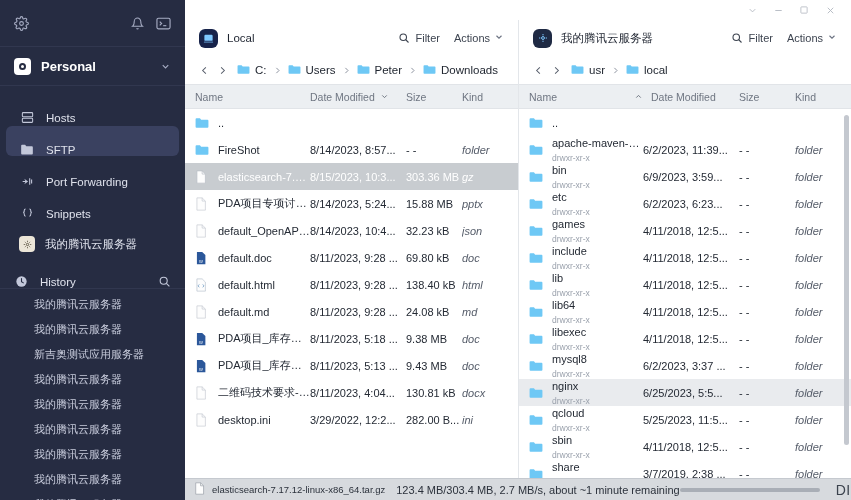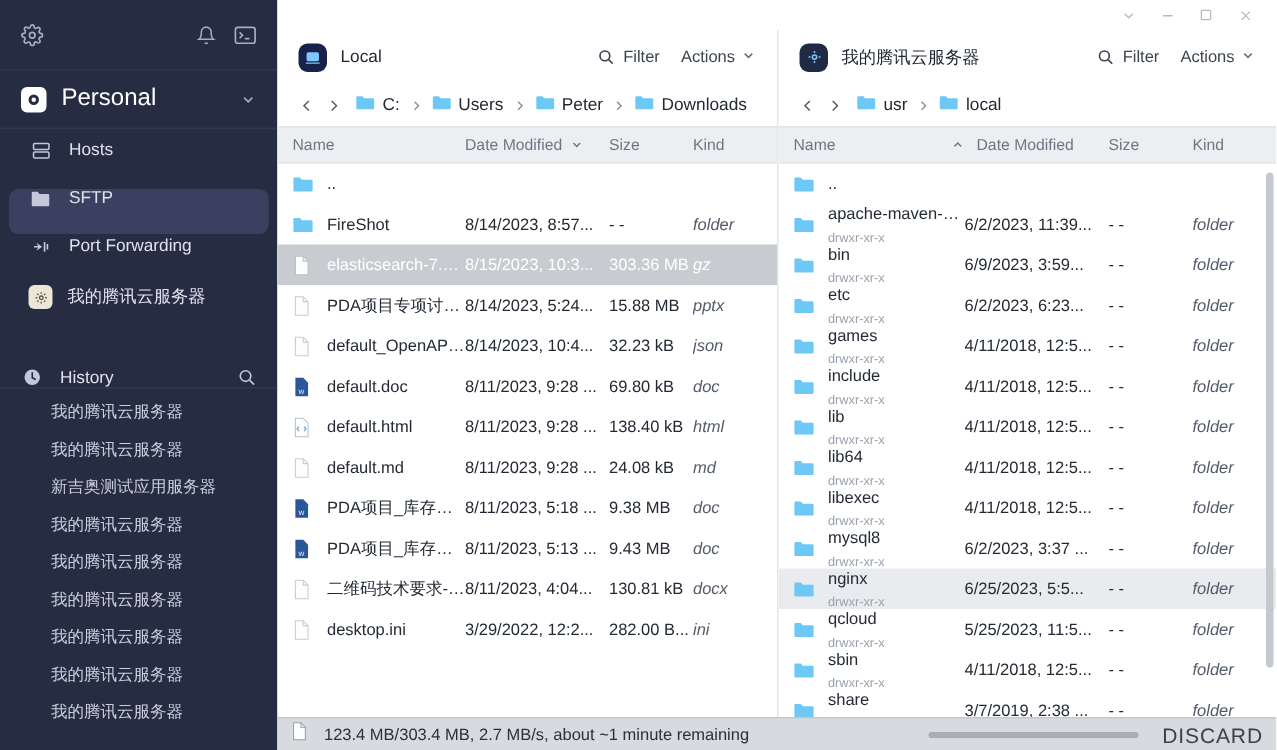--- a/index.html
+++ b/index.html
@@ -59,31 +59,31 @@
     background: #ffffff;
     display: flex; align-items: center; justify-content: center;
     flex: 0 0 17px;
   }
   .acct-badge .dot {
     width: 7px; height: 7px; border-radius: 50%;
     border: 2px solid #262c42;
   }
   .acct-name {
     color: #ffffff;
-    font-size: 16px;
-    font-weight: normal;
+    font-size: 13px;
+    font-weight: bold;
     margin-left: 10px;
     flex: 1;
   }
 
   .sb-nav { padding-top: 6px; }
   .nav-item {
     height: 30px;
     display: flex;
-    align-items: flex-start;
+    align-items: flex-end;
     padding: 0 12px;
     margin: 2px 6px;
     border-radius: 6px;
     cursor: pointer;
   }
   .nav-item.active { background: #3a4160; }
   .nav-item .ic { width: 18px; flex: 0 0 18px; color: #c3c8da; }
   .nav-item .lbl {
     color: #dfe2ec;
     font-size: 11.5px;
@@ -401,20 +401,29 @@
         <span class="ic">
           <svg width="14" height="13" viewBox="0 0 24 24" fill="currentColor">
             <path d="M4 11h5l-2-4 7 5-7 5 2-4H4z"></path>
             <path d="M16 6h2v12h-2z"></path>
               <path d="M19.5 8.5h2v7h-2z"></path>
           </svg>
         </span>
         <span class="lbl">Port Forwarding</span>
       </div>
 
+      <div class="nav-item">
+        <span class="ic">
+          <svg width="13" height="13" viewBox="0 0 24 24" fill="none" stroke="currentColor" stroke-width="1.9">
+            <path d="M8.5 3.5c-2 0-2.5 1-2.5 3s0 3.5-2 3.5c2 0 2 1.5 2 3.5s.5 3.5 2.5 3.5"></path>
+            <path d="M15.5 3.5c2 0 2.5 1 2.5 3s0 3.5 2 3.5c-2 0-2 1.5-2 3.5s-.5 3.5-2.5 3.5"></path>
+          </svg>
+        </span>
+        <span class="lbl">Snippets</span>
+      </div>
 
       <div class="nav-item server">
         <span class="sq">
           <svg width="9" height="9" viewBox="0 0 24 24" fill="none" stroke="#5b5442" stroke-width="2.4">
             <circle cx="12" cy="12" r="3.2"></circle>
             <path d="M12 2v3M12 19v3M2 12h3M19 12h3M5 5l2 2M17 17l2 2M19 5l-2 2M7 17l-2 2"></path>
           </svg>
         </span>
         <span class="lbl">我的腾讯云服务器</span>
       </div>
@@ -1122,20 +1131,21 @@
       </div>
     </div>
 
     <div class="xferbar">
       <span>
         <svg width="11" height="13" viewBox="0 0 20 24" fill="#fdfdfd" stroke="#9aa0a8" stroke-width="1.3">
           <path d="M3 1.5h9l5.5 5.5v15.5H3z"></path>
             <path d="M12 1.5V7h5.5" fill="none"></path>
         </svg>
       </span>
+      <span class="xfer-file">elasticsearch-7.17.12-linux-x86_64.tar.gz</span>
       <span class="xfer-stats">123.4 MB/303.4 MB, 2.7 MB/s, about ~1 minute remaining</span>
       <span class="progress">
         <span class="fill" id="progfill" style="width: 41%;"></span>
       </span>
       <span class="discard">DISCARD</span>
     </div>
 
   </section>
 </div>
 

